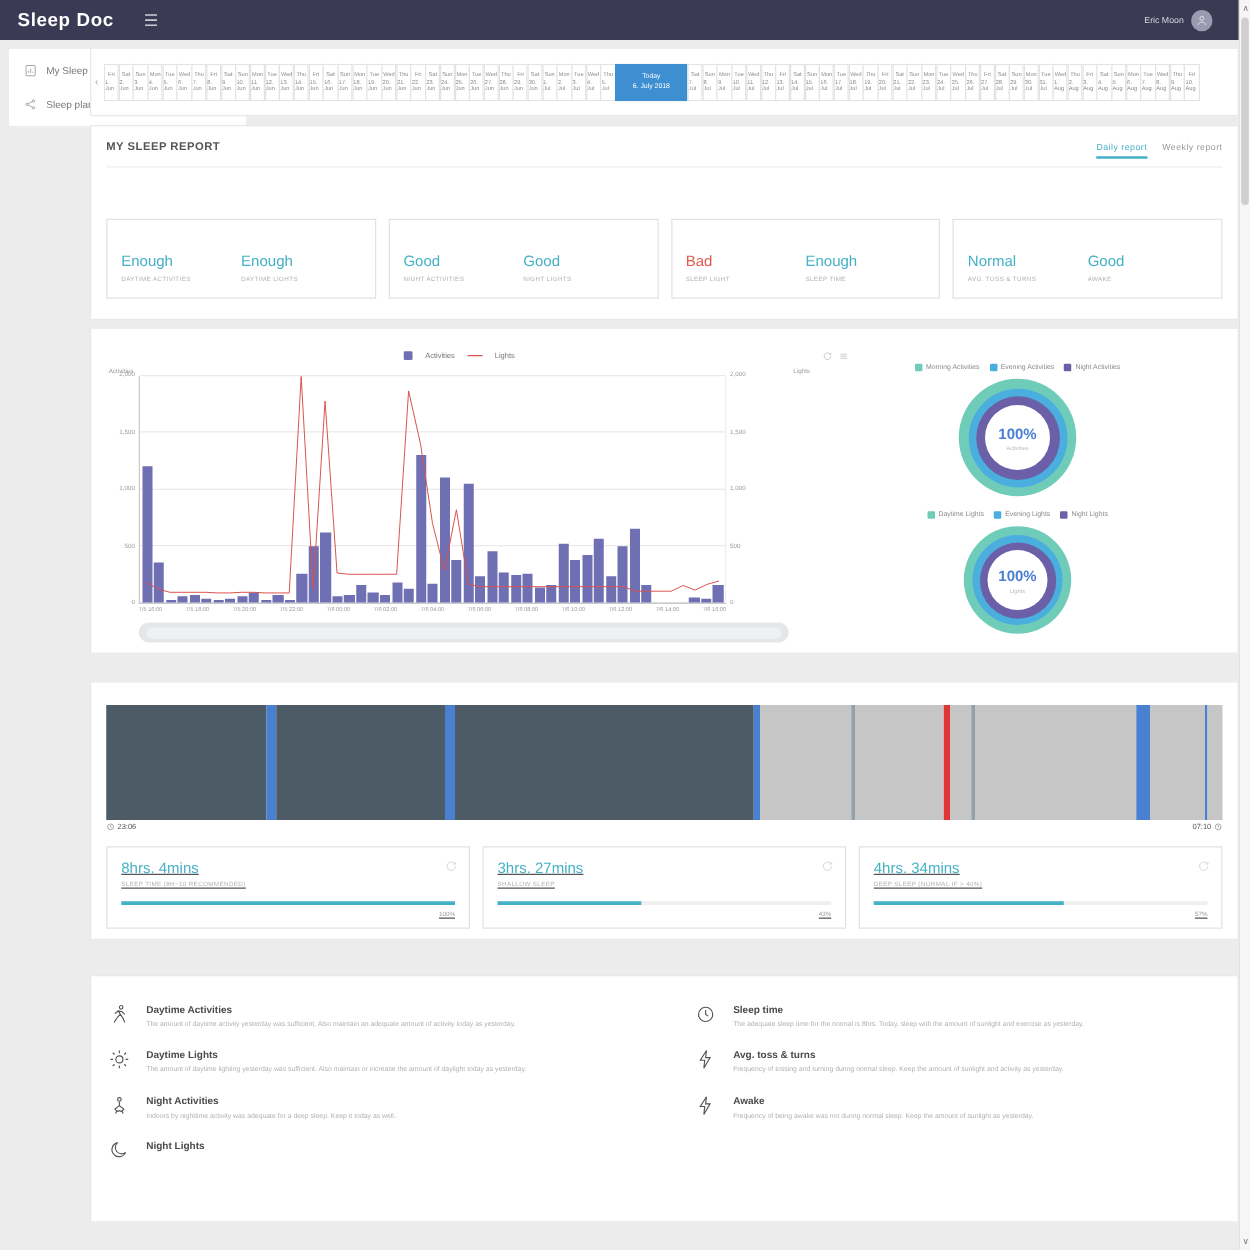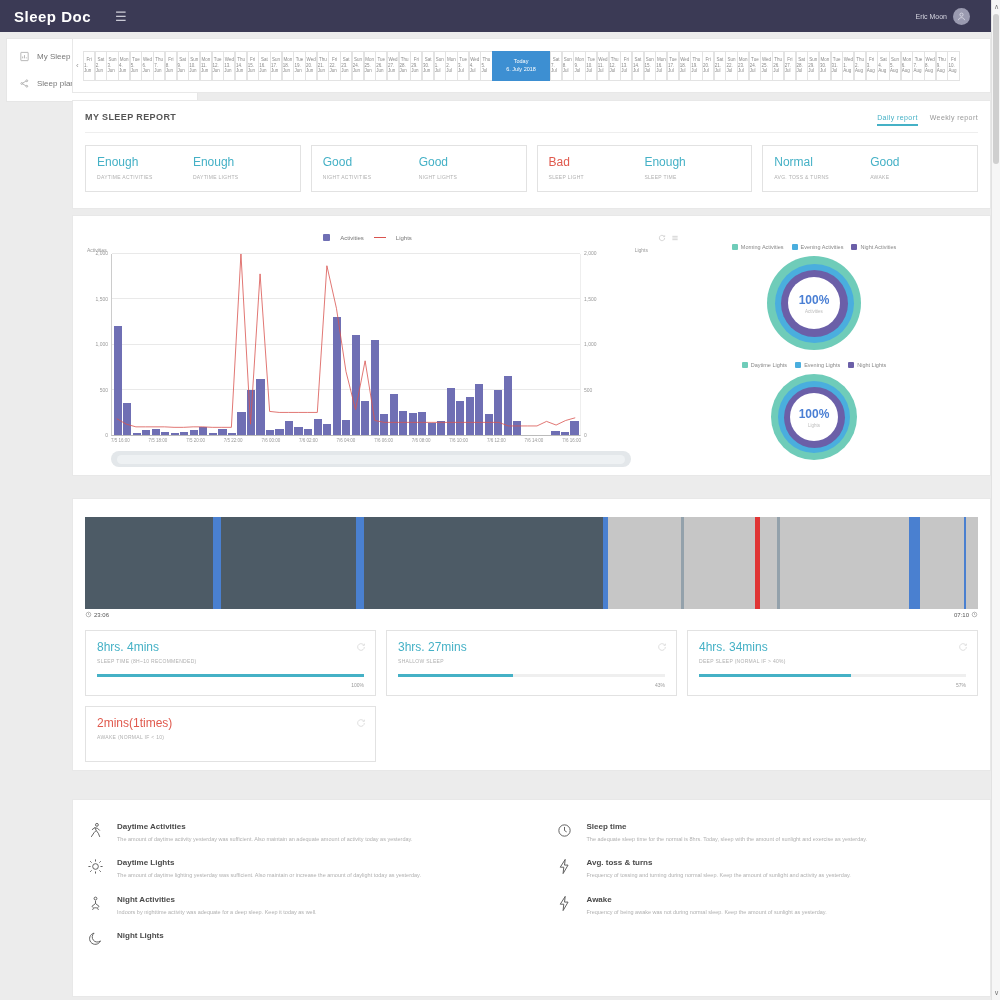--- a/index.html
+++ b/index.html
@@ -39,21 +39,21 @@
   .gap6 { height:6px; } .gap22 { height:22px; } .gap28 { height:28px; }
 
   .section-head { display:flex; align-items:baseline; font-size:9px; font-weight:bold; color:#555; letter-spacing:.4px; padding:3px 0 6px; border-bottom:1px solid #eee; }
   .section-sub { font-weight:normal; font-size:6px; color:#b5b5b5; margin-left:5px; letter-spacing:0; }
   .tabs { margin-left:auto; display:flex; gap:12px; font-weight:normal; }
   .tab { font-size:7px; color:#999; padding-bottom:3px; cursor:pointer; }
   .tab.active { color:var(--accent); border-bottom:2px solid var(--accent); }
 
   
   .summary-row { display:flex; gap:10px; margin:12px 0 8px; }
-  .sum-card { flex:1; border:1px solid #e2e2e2; padding:9px 11px 11px; display:flex; }
+  .sum-card { flex:1; border:1px solid #e2e2e2; padding:26px 11px 11px; display:flex;margin-top:29px; }
   .sum-stat { flex:1; }
   .sum-value { font-size:12px; color:var(--accent); }
   .sum-value.bad { color:var(--bad); }
   .sum-label { font-size:5px; color:#b0b0b0; margin-top:5px; letter-spacing:.3px; }
 
   
   .daytime-body { display:flex; margin-top:10px; }
   .chart-wrap { width:565px; flex:none; }
   .chart-legend { display:flex; justify-content:center; gap:10px; font-size:6px; color:#777; align-items:center; }
   .legend-swatch { width:7px; height:7px; background:var(--bar); border-radius:1px; display:inline-block; }
@@ -86,21 +86,21 @@
   .donut-sub { font-size:4.5px; color:#bbb; margin-top:2px; }
 
   
   .night-band { display:flex; width:100%; height:92px; margin-top:10px; }
   .night-band .seg { height:100%; }
   .night-times { display:flex; justify-content:space-between; font-size:6px; color:#555; margin-top:2px; align-items:center; }
   .night-times svg { width:7px; height:7px; stroke:#666; fill:none; stroke-width:1.5; vertical-align:middle; }
   .nt { display:flex; align-items:center; gap:2px; }
 
   
-  .stat-grid { display:grid; grid-template-columns:repeat(3,1fr); gap:10px; margin-top:12px; }
+  .stat-grid { display:grid; grid-template-columns:repeat(3,1fr); gap:10px; margin-top:12px;text-decoration:underline; }
   .stat-card { border:1px solid #e2e2e2; padding:9px 11px 7px; position:relative; min-height:56px; }
   .stat-value { font-size:12px; color:var(--accent); }
   .stat-value.bad { color:var(--bad); }
   .stat-label { font-size:5px; color:#b0b0b0; margin-top:4px; letter-spacing:.3px; }
   .stat-barwrap { margin-top:10px; }
   .stat-track { height:3px; background:#efefef; }
   .stat-fill { height:3px; background:var(--accent); }
   .stat-pct { text-align:right; font-size:5px; color:#999; margin-top:5px; }
   .stat-refresh { position:absolute; top:7px; right:9px; cursor:pointer; }
   .stat-refresh svg { width:10px; height:10px; stroke:#ccc; fill:none; stroke-width:1.5; }
@@ -750,30 +750,20 @@
           </div>
           <div class="stat-value good">4hrs. 34mins</div>
           <div class="stat-label">DEEP SLEEP (NORMAL IF &gt; 40%)</div>
           <div class="stat-barwrap">
             <div class="stat-track">
               <div class="stat-fill" style="width: 57%;"></div>
             </div>
             <div class="stat-pct">57%</div>
           </div>
         </div>
-        <div class="stat-card">
-          <div class="stat-refresh">
-            <svg viewBox="0 0 24 24">
-              <path d="M20 12a8 8 0 1 1-2.3-5.6M20 4v4h-4"></path>
-            </svg>
-          </div>
-          <div class="stat-value bad">2mins(1times)</div>
-          <div class="stat-label">AWAKE (NORMAL IF &lt; 10)</div>
-
-        </div>
     </div>
   </div>
 
   <div class="gap28"></div>
 
   <div class="card" style="min-height:198px">
     <div class="plan-grid">
       <div class="plan-item">
           <span class="plan-icon">
             <svg viewBox="0 0 24 24">

